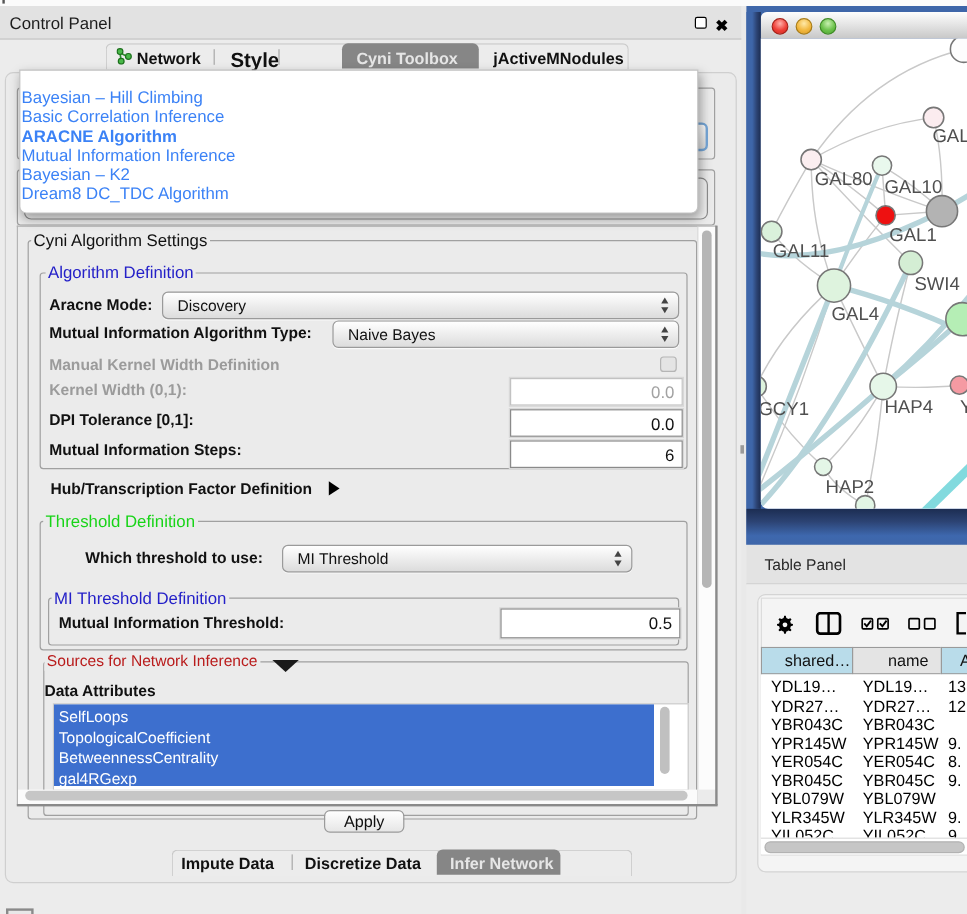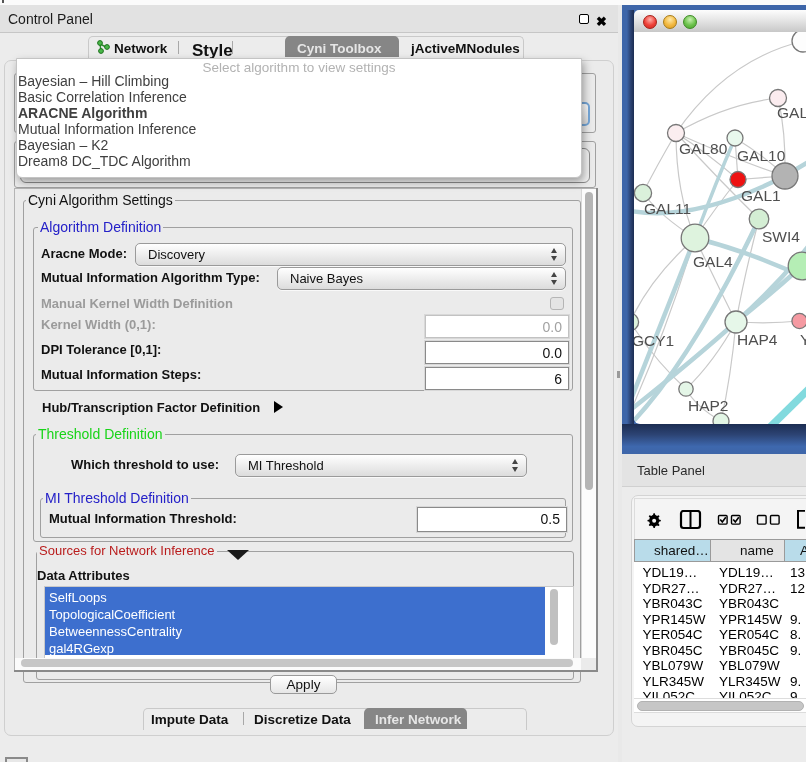--- a/index.html
+++ b/index.html
@@ -136,22 +136,21 @@
 
   <div class="abs" style="left:143px;top:703px;width:382px;height:21px;background:#ececec;border:1px solid #c9c9c9;border-bottom:none;border-radius:5px 5px 0 0;"></div>
   <div class="abs bold" style="left:151px;top:707px;font-size:13.5px;">Impute Data</div>
   <div class="abs" style="left:243px;top:707px;width:1px;height:13px;background:#a8a8a8;"></div>
   <div class="abs bold" style="left:254px;top:707px;font-size:13.5px;">Discretize Data</div>
   <div class="abs" style="left:364px;top:703px;width:103px;height:21px;background:#868686;border-radius:5px 5px 0 0;"></div>
   <div class="abs bold" style="left:375px;top:707px;font-size:13.5px;color:#e6e6e6;">Infer Network</div>
 </div>
 
 <div class="abs" style="left:16px;top:58px;width:564px;height:118px;background:#fff;border:1px solid #c4c4c4;border-radius:0 0 6px 6px;box-shadow:2px 4px 9px rgba(0,0,0,0.35);z-index:5;">
-  <div class="abs" style="left:0;top:1px;width:564px;text-align:center;color:#b2b2b2;font-size:13.5px;">Select algorithm to view settings</div>
-  <div class="abs" style="left:1px;top:14px;line-height:16px;font-size:14px;color:#404040;">
+  <div class="abs" style="left:1px;top:14px;line-height:16px;font-size:14px;color:#3b82f6;">
     Bayesian – Hill Climbing<br>
     Basic Correlation Inference<br>
     <span class="bold">ARACNE Algorithm</span><br>
     Mutual Information Inference<br>
     Bayesian – K2<br>
     Dream8 DC_TDC Algorithm
   </div>
 </div>
 
 <div class="abs" style="left:618px;top:5px;width:4px;height:757px;background:#e9e9e9;"></div>

